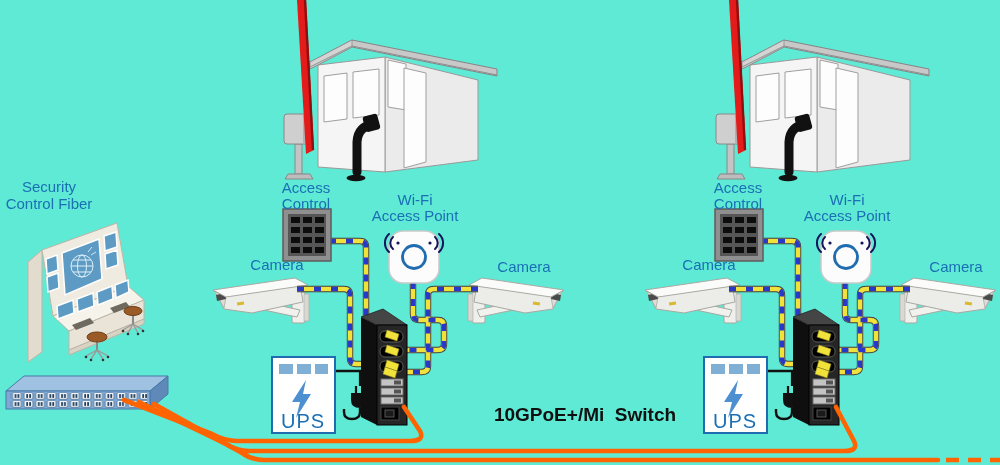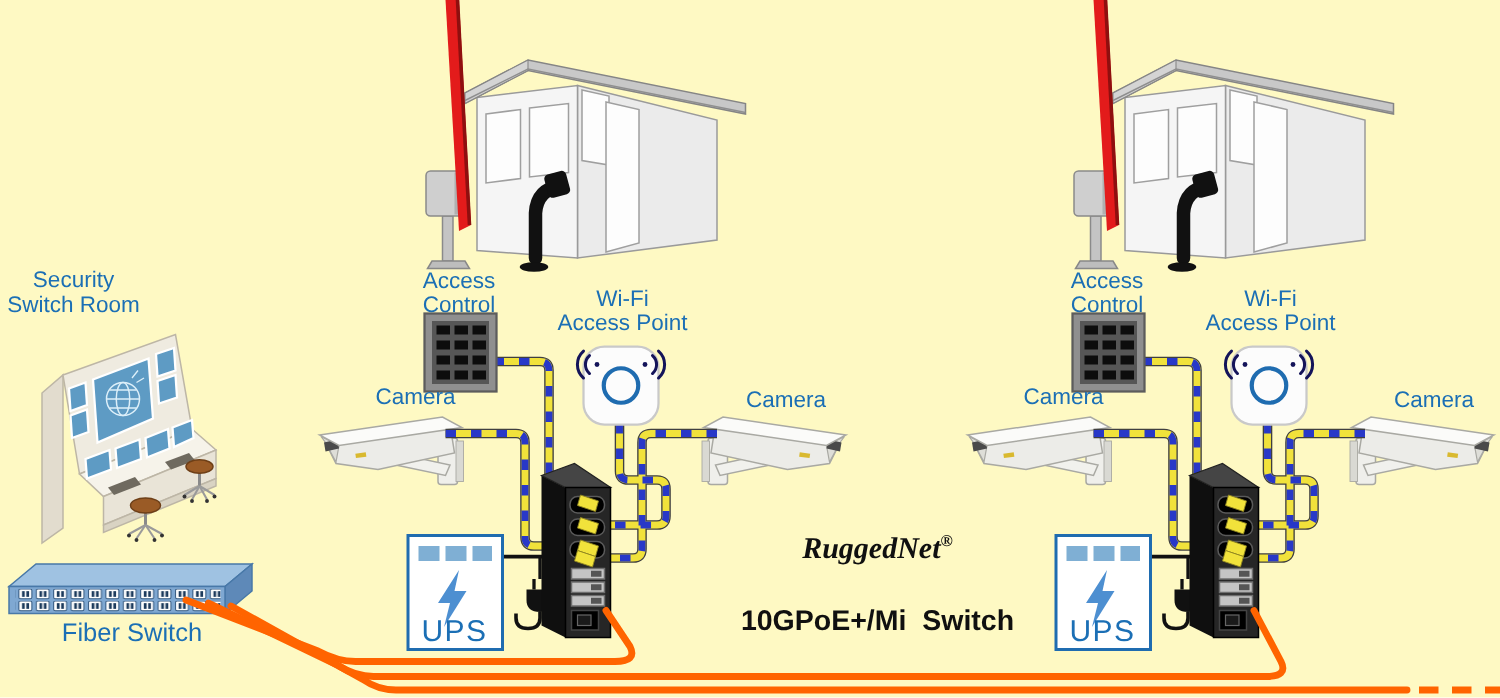--- a/index.html
+++ b/index.html
@@ -1,17 +1,17 @@
 <!DOCTYPE html>
 <html><head>
 <meta charset="utf-8">
 <style>
   html,body{margin:0;padding:0;background:#ffffff;}
   #stage{position:relative;width:1000px;height:465px;overflow:hidden;
-         font-family:"Liberation Sans",sans-serif;background:#fef9c3;}
+         font-family:"Liberation Sans",sans-serif;background:#5eead4;}
   #art{position:absolute;left:0;top:0;}
   .lbl{position:absolute;transform:translateX(-50%);
        font:15px/1.2 "Liberation Sans",sans-serif;color:#1B6FB5;white-space:nowrap;}
   .lbl.big{font-size:17px;}
   .lbl.ups{font-size:20px;letter-spacing:1px;}
   .brand{position:absolute;transform:translateX(-50%);color:#101010;
          font:bold italic 20px "Liberation Serif",serif;white-space:nowrap;}
   .brand sup{font:bold 11px "Liberation Serif",serif;font-style:normal;vertical-align:8px;}
   .model{position:absolute;transform:translateX(-50%);color:#101010;
          font:bold 19px "Liberation Sans",sans-serif;white-space:pre;margin-top:28px;}
@@ -261,35 +261,33 @@
 
   <g>
     <path class="fo" d="M124 400 L212 434 Q225 441 237 441 H410 Q425 441 420 431 L404 407"></path>
     <path class="fo" d="M139 402 L226 444 Q237 451 249 451 H844 Q859 451 854 441 L836 407"></path>
     <path class="fo" d="M154 404 L242 453 Q252 460 264 460 H938"></path>
     <path class="fod" d="M946 460 H1004"></path>
   </g>
 </svg>
 
 <div class="lbl" style="left:49px;top:178px">Security</div>
-<div class="lbl" style="left:49px;top:195px">Switch Room</div>
-<div class="lbl big" style="left:88px;top:412px">Fiber Switch</div>
+<div class="lbl" style="left:49px;top:195px">Control Fiber</div>
 
 <div class="lbl" style="left:306px;top:179px">Access</div>
 <div class="lbl" style="left:306px;top:195px">Control</div>
 <div class="lbl" style="left:415px;top:191px">Wi-Fi</div>
 <div class="lbl" style="left:415px;top:207px">Access Point</div>
 <div class="lbl" style="left:277px;top:256px">Camera</div>
 <div class="lbl" style="left:524px;top:258px">Camera</div>
 <div class="lbl ups" style="left:303px;top:409px">UPS</div>
 
 <div class="lbl" style="left:738px;top:179px">Access</div>
 <div class="lbl" style="left:738px;top:195px">Control</div>
 <div class="lbl" style="left:847px;top:191px">Wi-Fi</div>
 <div class="lbl" style="left:847px;top:207px">Access Point</div>
 <div class="lbl" style="left:709px;top:256px">Camera</div>
 <div class="lbl" style="left:956px;top:258px">Camera</div>
 <div class="lbl ups" style="left:735px;top:409px">UPS</div>
 
-<div class="brand" style="left:585px;top:355px"><span>RuggedNet</span><sup>®</sup></div>
 <div class="model" style="left:585px;top:376px">10GPoE+/Mi  Switch</div>
 
 </div>
 
 </body></html>

